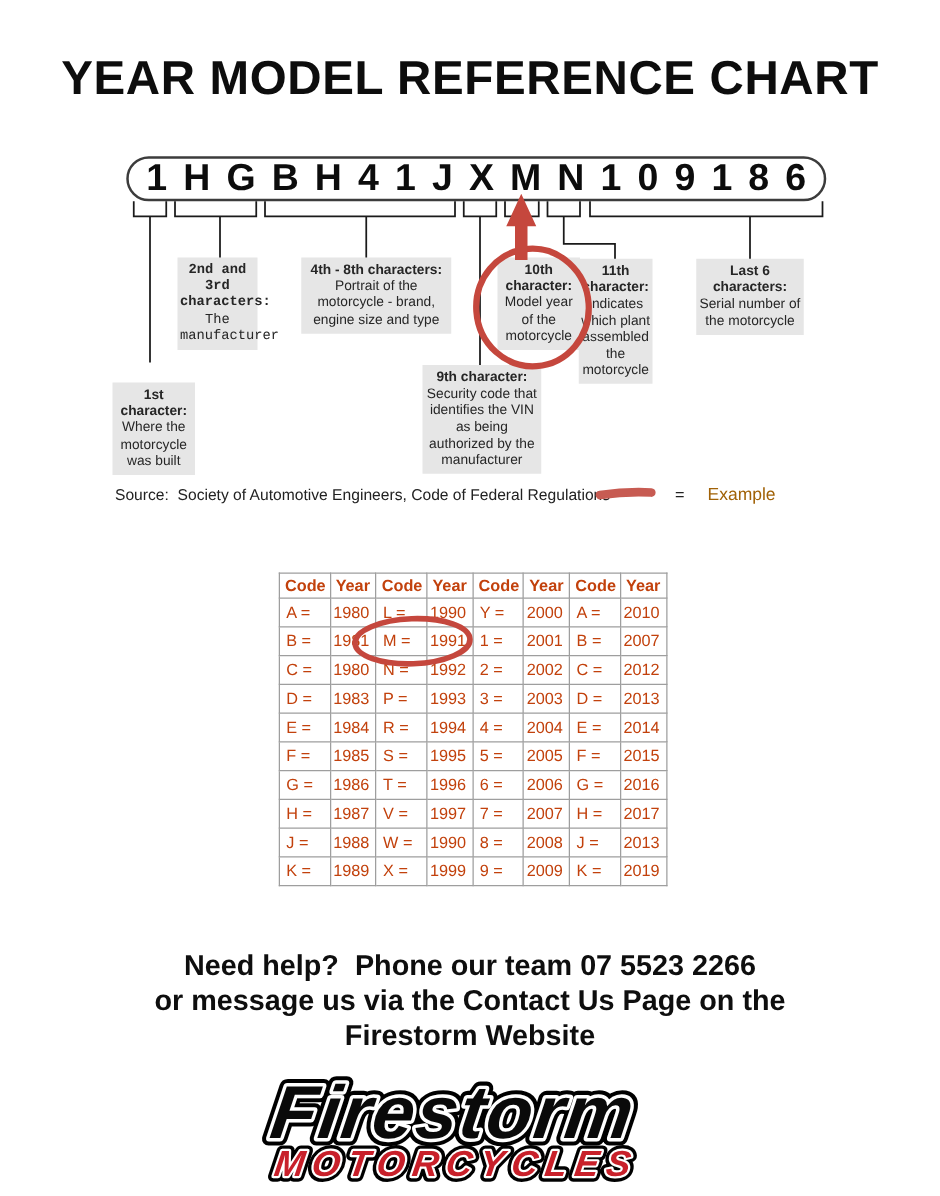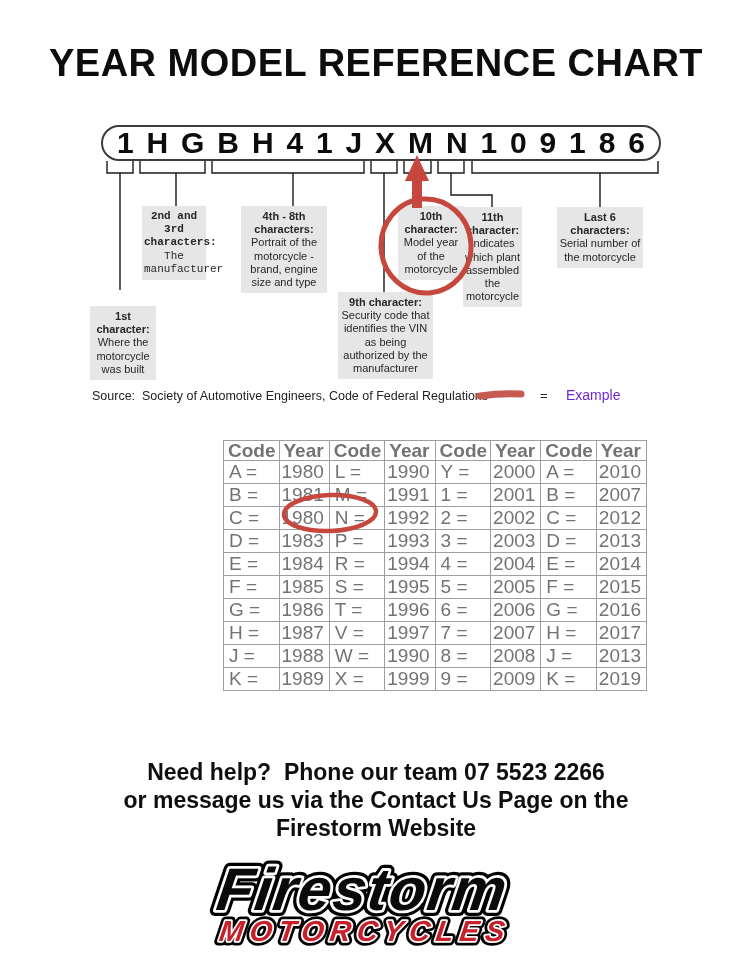--- a/index.html
+++ b/index.html
@@ -32,24 +32,24 @@
   .callout{
     position:absolute;background:var(--callout-bg);box-sizing:border-box;
     text-align:center;font-size:11px;line-height:1.2;color:#262626;
     padding:4px 2px;z-index:3;
   }
   .callout .hdr{font-weight:bold;}
   .source-line{
     position:absolute;left:92px;top:389px;font-size:12.5px;color:#222;white-space:pre;
   }
   .legend-eq{position:absolute;left:540px;top:388px;font-size:13px;color:#222;}
-  .legend-label{position:absolute;left:566px;top:387px;font-size:14px;color:#6d28d9;}
+  .legend-label{position:absolute;left:566px;top:387px;font-size:14px;color:#a16207;}
   table.year-table{
-    position:absolute;left:223px;top:440px;border-collapse:collapse;
-    font-size:19px;color:#737373;z-index:2;
+    position:absolute;left:223px;top:458px;border-collapse:collapse;
+    font-size:13px;color:#c2410c;z-index:2;
   }
   .year-table th,.year-table td{border:1px solid #9e9e9e;box-sizing:border-box;}
   .year-table th{font-weight:bold;text-align:left;padding:2px 3px 2px 4px;line-height:15px;}
   .year-table td{line-height:16px;}
   .year-table td.code{padding:3px 2px 3px 5px;text-align:left;}
   .year-table td.year{padding:3px 5px 3px 2px;text-align:right;}
   .col-code{width:36px;} .col-year{width:35px;}
   .help{
     position:absolute;top:758px;left:0;width:752px;text-align:center;
     font-weight:bold;font-size:23px;line-height:28px;color:#0e0e0e;
@@ -88,21 +88,21 @@
   <div class="callout" style="left:90px;top:290px;width:66px;margin-top:16px;">
     <div class="hdr">1st character:</div>
     <div class="bdy">Where the motorcycle was built</div>
   </div>
 
   <div class="callout" style="left:142px;top:206px;width:64px;font-family:Liberation Mono, monospace;">
     <div class="hdr">2nd and 3rd characters:</div>
     <div class="bdy">The manufacturer</div>
   </div>
 
-  <div class="callout" style="left:241px;top:206px;width:86px;">
+  <div class="callout" style="left:241px;top:206px;width:120px;">
     <div class="hdr">4th - 8th characters:</div>
     <div class="bdy">Portrait of the motorcycle - brand, engine size and type</div>
   </div>
 
   <div class="callout" style="left:338px;top:292px;width:95px;">
     <div class="hdr">9th character:</div>
     <div class="bdy">Security code that identifies the VIN as being authorized by the manufacturer</div>
   </div>
 
   <div class="callout" style="left:398px;top:206px;width:66px;">

